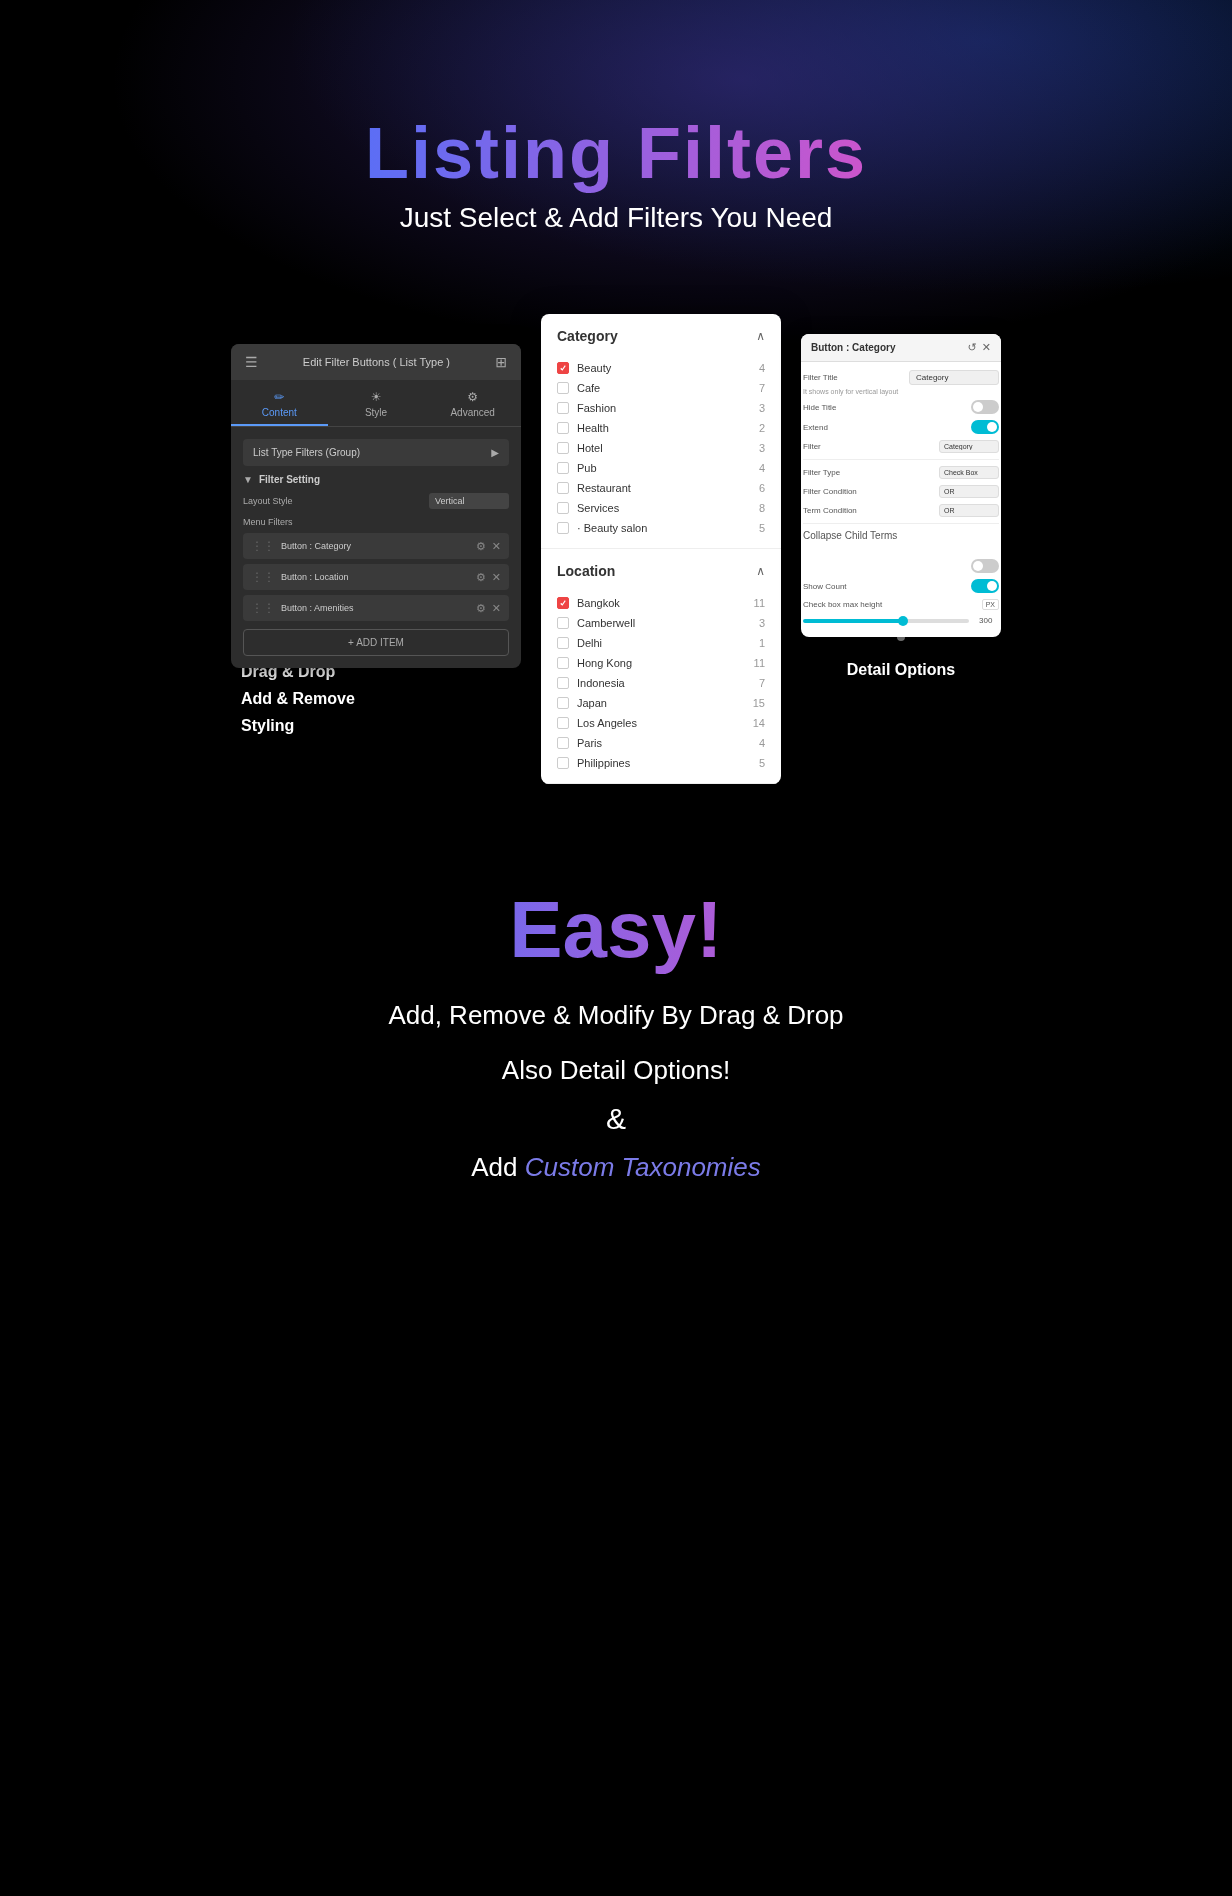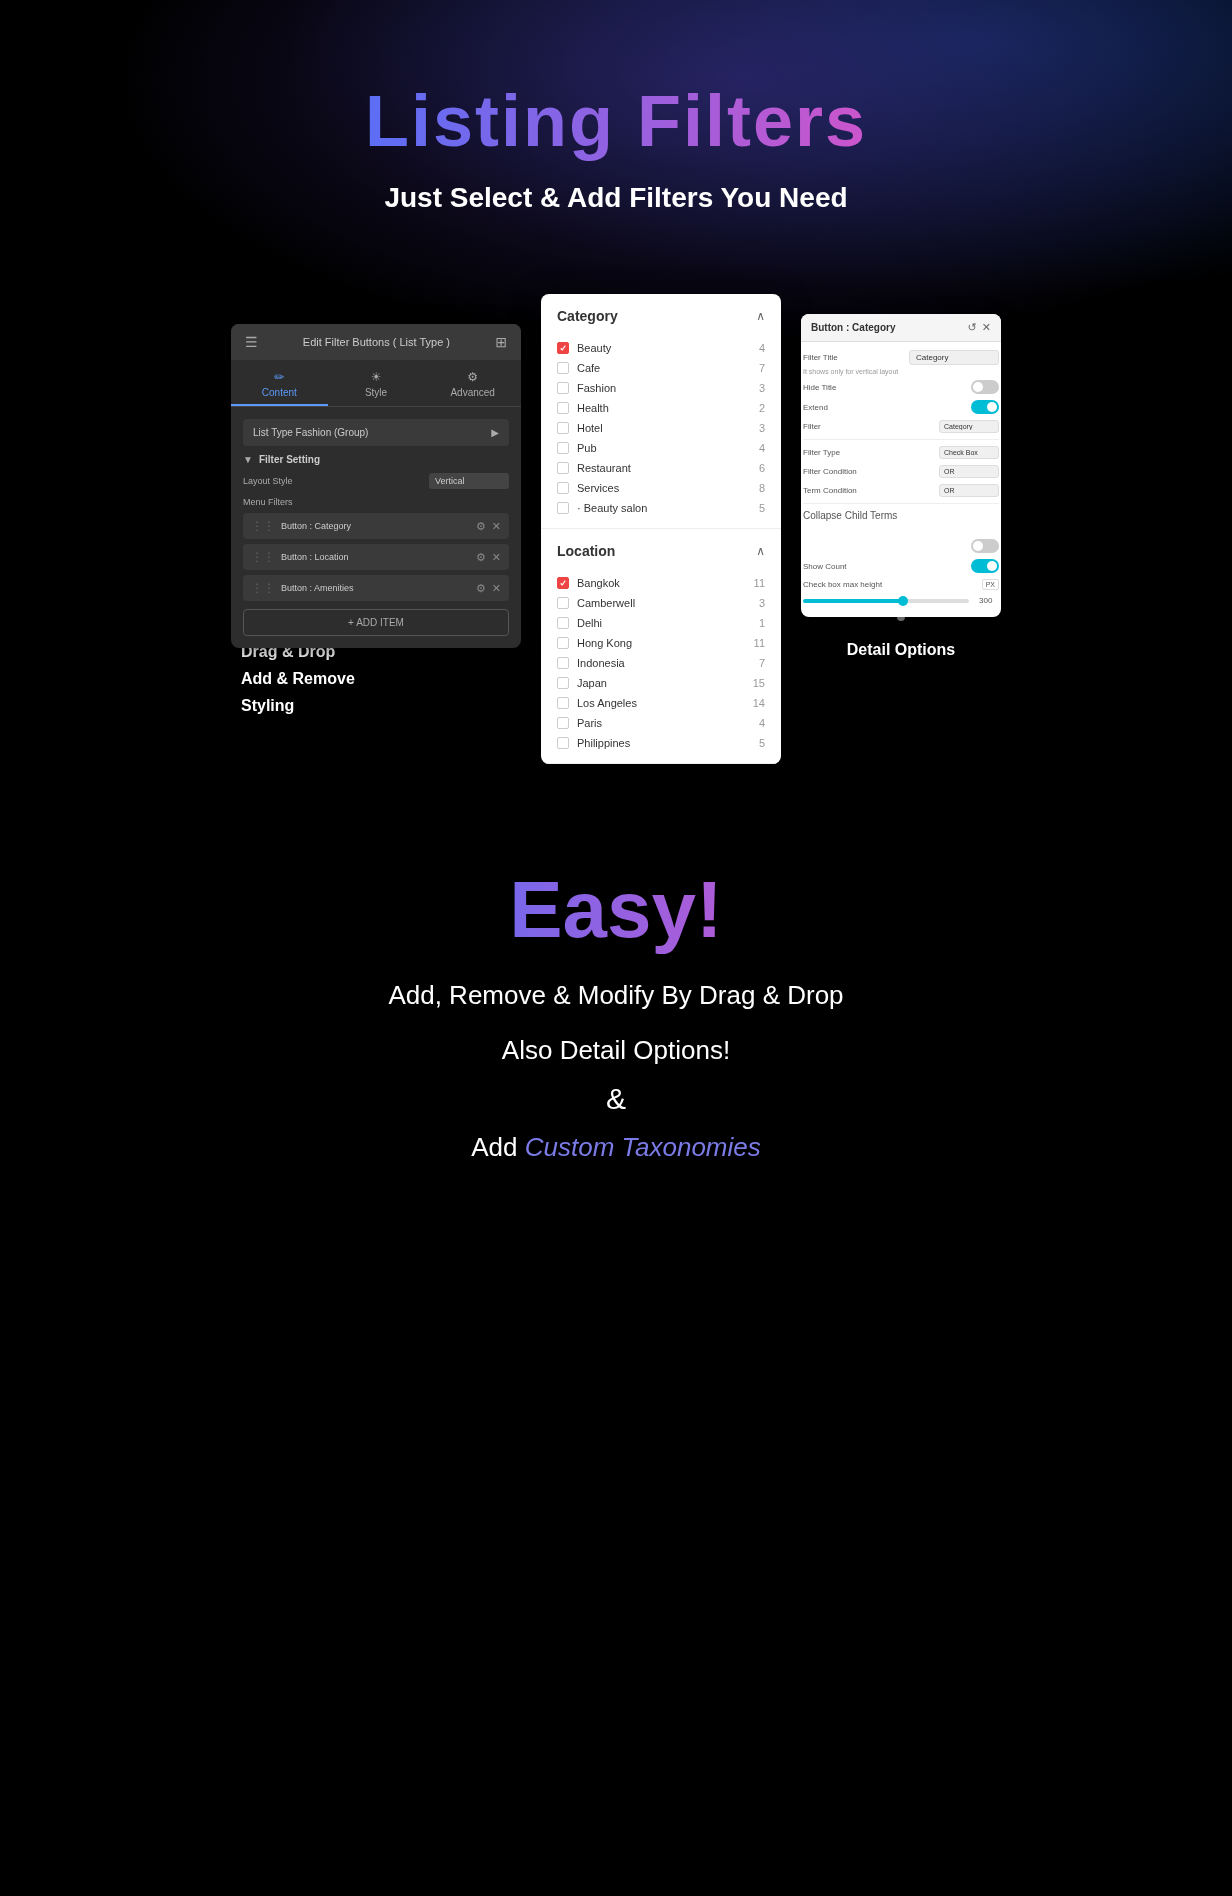--- a/index.html
+++ b/index.html
@@ -28,39 +28,39 @@
       position: relative;
       z-index: 1;
       display: flex;
       flex-direction: column;
       align-items: center;
     }
 
     
     .title-section {
       text-align: center;
-      padding-top: 80px;
+      padding-top: 112px;
       margin-bottom: 20px;
     }
 
     .main-title {
       font-size: 72px;
       font-weight: 900;
       background: linear-gradient(90deg, #5b6ef5, #cc55cc);
       -webkit-background-clip: text;
       -webkit-text-fill-color: transparent;
       background-clip: text;
       letter-spacing: 2px;
     }
 
     .subtitle {
       font-size: 28px;
       color: #fff;
-      font-weight: 700;
-      margin-top: 20px;
+      font-weight: 400;
+      margin-top: 8px;
     }
 
     
     .star-decoration {
       position: absolute;
       left: 310px;
       top: 370px;
       color: #fff;
       font-size: 30px;
       text-shadow: 0 0 10px #fff, 0 0 20px #fff;
@@ -637,21 +637,21 @@
           </div>
           <div class="panel-tab">
             <span class="tab-icon">⚙</span>
             <span>Advanced</span>
           </div>
         </div>
 
         <div class="panel-body">
 
           <div class="collapsible-section">
-            <span class="collapsible-title">List Type Fashion (Group)</span>
+            <span class="collapsible-title">List Type Filters (Group)</span>
             <span class="section-arrow">▶</span>
           </div>
 
           <div class="filter-setting-header">
             <span class="filter-setting-arrow">▼</span>
             <span class="filter-setting-title">Filter Setting</span>
           </div>
 
           <div class="layout-style-row">
             <span class="layout-label">Layout Style</span>

